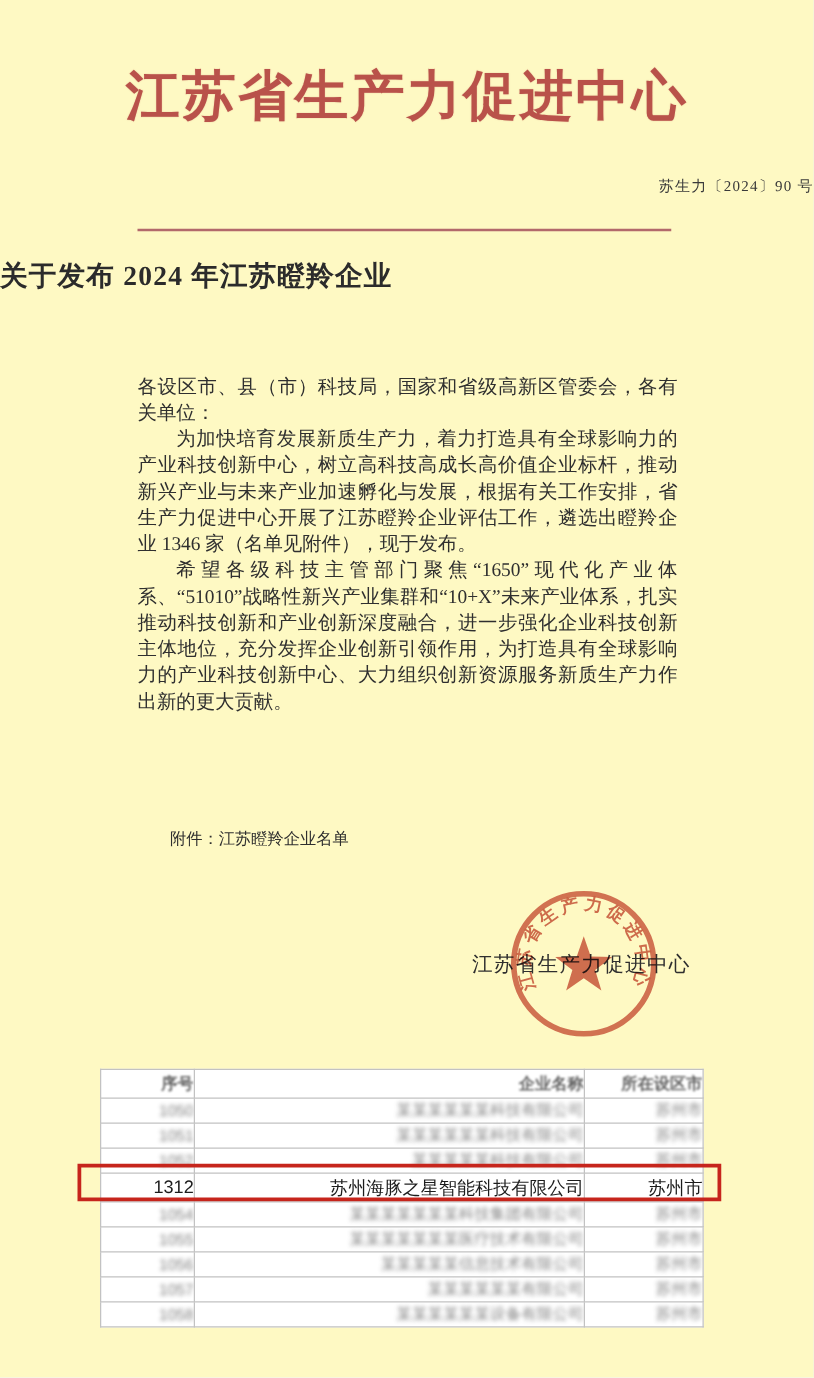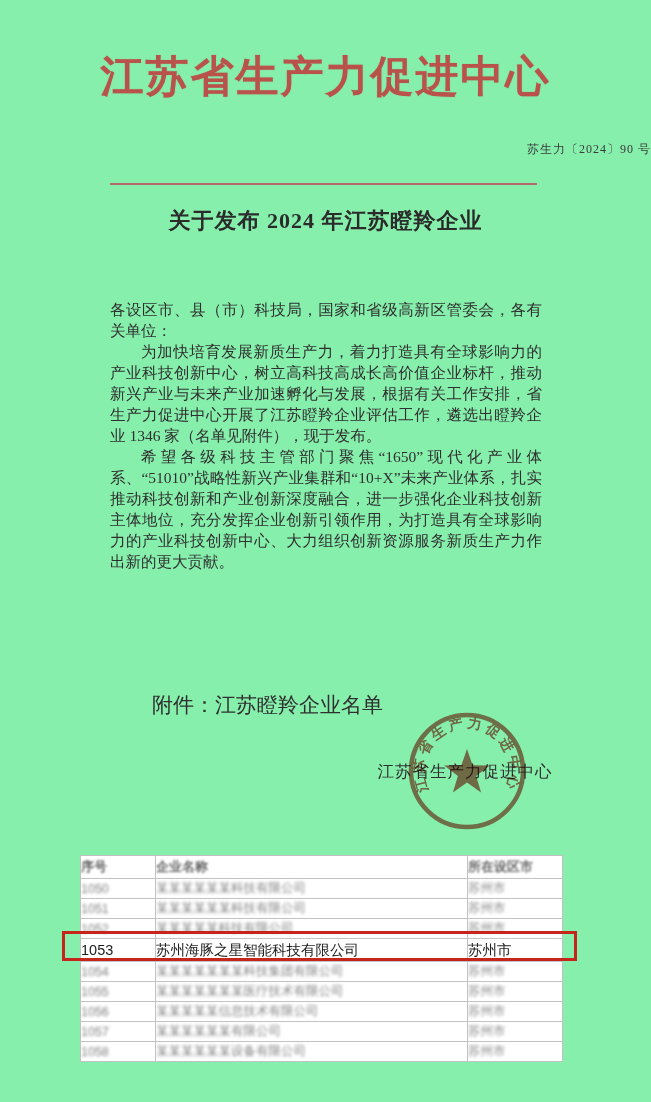--- a/index.html
+++ b/index.html
@@ -9,21 +9,21 @@
     --highlight-red:#c6251c;
     --body-text:#2f2f2f;
   }
   *{box-sizing:content-box;}
   html,body{margin:0;padding:0;}
   body{background:#ededed;}
   .page{
     position:relative;
     width:651px;height:1102px;
     margin:0 auto;
-    background:#86efac;
+    background:#fef9c3;
     overflow:hidden;
     font-family:"Liberation Serif","DejaVu Serif",serif;
   }
   .org-title{
     position:absolute;top:48px;left:0;right:0;
     text-align:center;
     font-size:43px;font-weight:bold;
     color:var(--org-red);
     letter-spacing:2px;
     text-shadow:0 0 1px rgba(185,82,74,.45);
@@ -32,34 +32,33 @@
     position:absolute;top:141px;left:0;right:0;
     text-align:right;
     font-size:12px;color:#3a3a3a;letter-spacing:1px;
   }
   .red-line{
     position:absolute;top:183px;left:110px;width:427px;height:2px;
     background:var(--divider-red);
   }
   .notice-title{
     position:absolute;top:204px;left:0;right:0;
-    text-align:center;
     font-size:22px;font-weight:bold;color:#2b2b2b;
     line-height:33px;letter-spacing:1px;
   }
   .letter-body{
     position:absolute;top:299px;left:110px;width:432px;
     font-size:15.5px;line-height:21px;color:var(--body-text);
     text-align:justify;text-justify:inter-ideograph;
   }
   .letter-body p{margin:0;}
   .letter-body p.indent{text-indent:2em;}
   .attachment{
-    position:absolute;top:691px;left:110px;width:432px;
-    font-size:21px;color:var(--body-text);text-indent:2em;
+    position:absolute;top:662px;left:110px;width:432px;
+    font-size:13px;color:var(--body-text);text-indent:2em;
   }
   .sig-org{
     position:absolute;top:761px;left:365px;width:200px;
     text-align:center;font-size:16.5px;color:#2f2f2f;letter-spacing:1px;
   }
   .sig-date{
     position:absolute;top:795px;left:365px;width:200px;
     text-align:center;font-size:16px;color:#2f2f2f;letter-spacing:1px;
   }
   .seal{
@@ -67,21 +66,21 @@
     mix-blend-mode:multiply;opacity:.85;
     filter:blur(.4px);
   }
   .company-table{
     position:absolute;top:855px;left:80px;
     border-collapse:collapse;table-layout:fixed;width:482px;
     font-family:"Liberation Sans","DejaVu Sans",sans-serif;
     background:#fff;
   }
   .company-table th,.company-table td{
-    border:1px solid #c2c2c2;padding:0;text-align:left;
+    border:1px solid #c2c2c2;padding:0;text-align:right;
     overflow:hidden;white-space:nowrap;
   }
   .company-table th{height:22px;font-size:13px;font-weight:bold;color:#3c3c3c;}
   .company-table td{height:19px;font-size:12.5px;color:#4a4a4a;}
   .company-table tr.highlighted td{height:22px;font-size:14.5px;color:#1c1c1c;background:#fff;}
   .company-table th span{display:inline-block;filter:blur(.9px);opacity:.8;}
   .company-table tr.blurred span{display:inline-block;filter:blur(1.6px);opacity:.7;}
   .company-table tr.highlighted span{filter:none;opacity:1;}
   .highlight-box{
     position:absolute;left:62px;top:931px;width:509px;height:24px;
@@ -152,21 +151,21 @@
           <td><span>1051</span></td>
           <td><span>某某某某某某科技有限公司</span></td>
           <td><span>苏州市</span></td>
         </tr>
         <tr class="blurred">
           <td><span>1052</span></td>
           <td><span>某某某某某科技有限公司</span></td>
           <td><span>苏州市</span></td>
         </tr>
         <tr class=" highlighted">
-          <td><span>1053</span></td>
+          <td><span>1312</span></td>
           <td><span>苏州海豚之星智能科技有限公司</span></td>
           <td><span>苏州市</span></td>
         </tr>
         <tr class="blurred">
           <td><span>1054</span></td>
           <td><span>某某某某某某某科技集团有限公司</span></td>
           <td><span>苏州市</span></td>
         </tr>
         <tr class="blurred">
           <td><span>1055</span></td>

